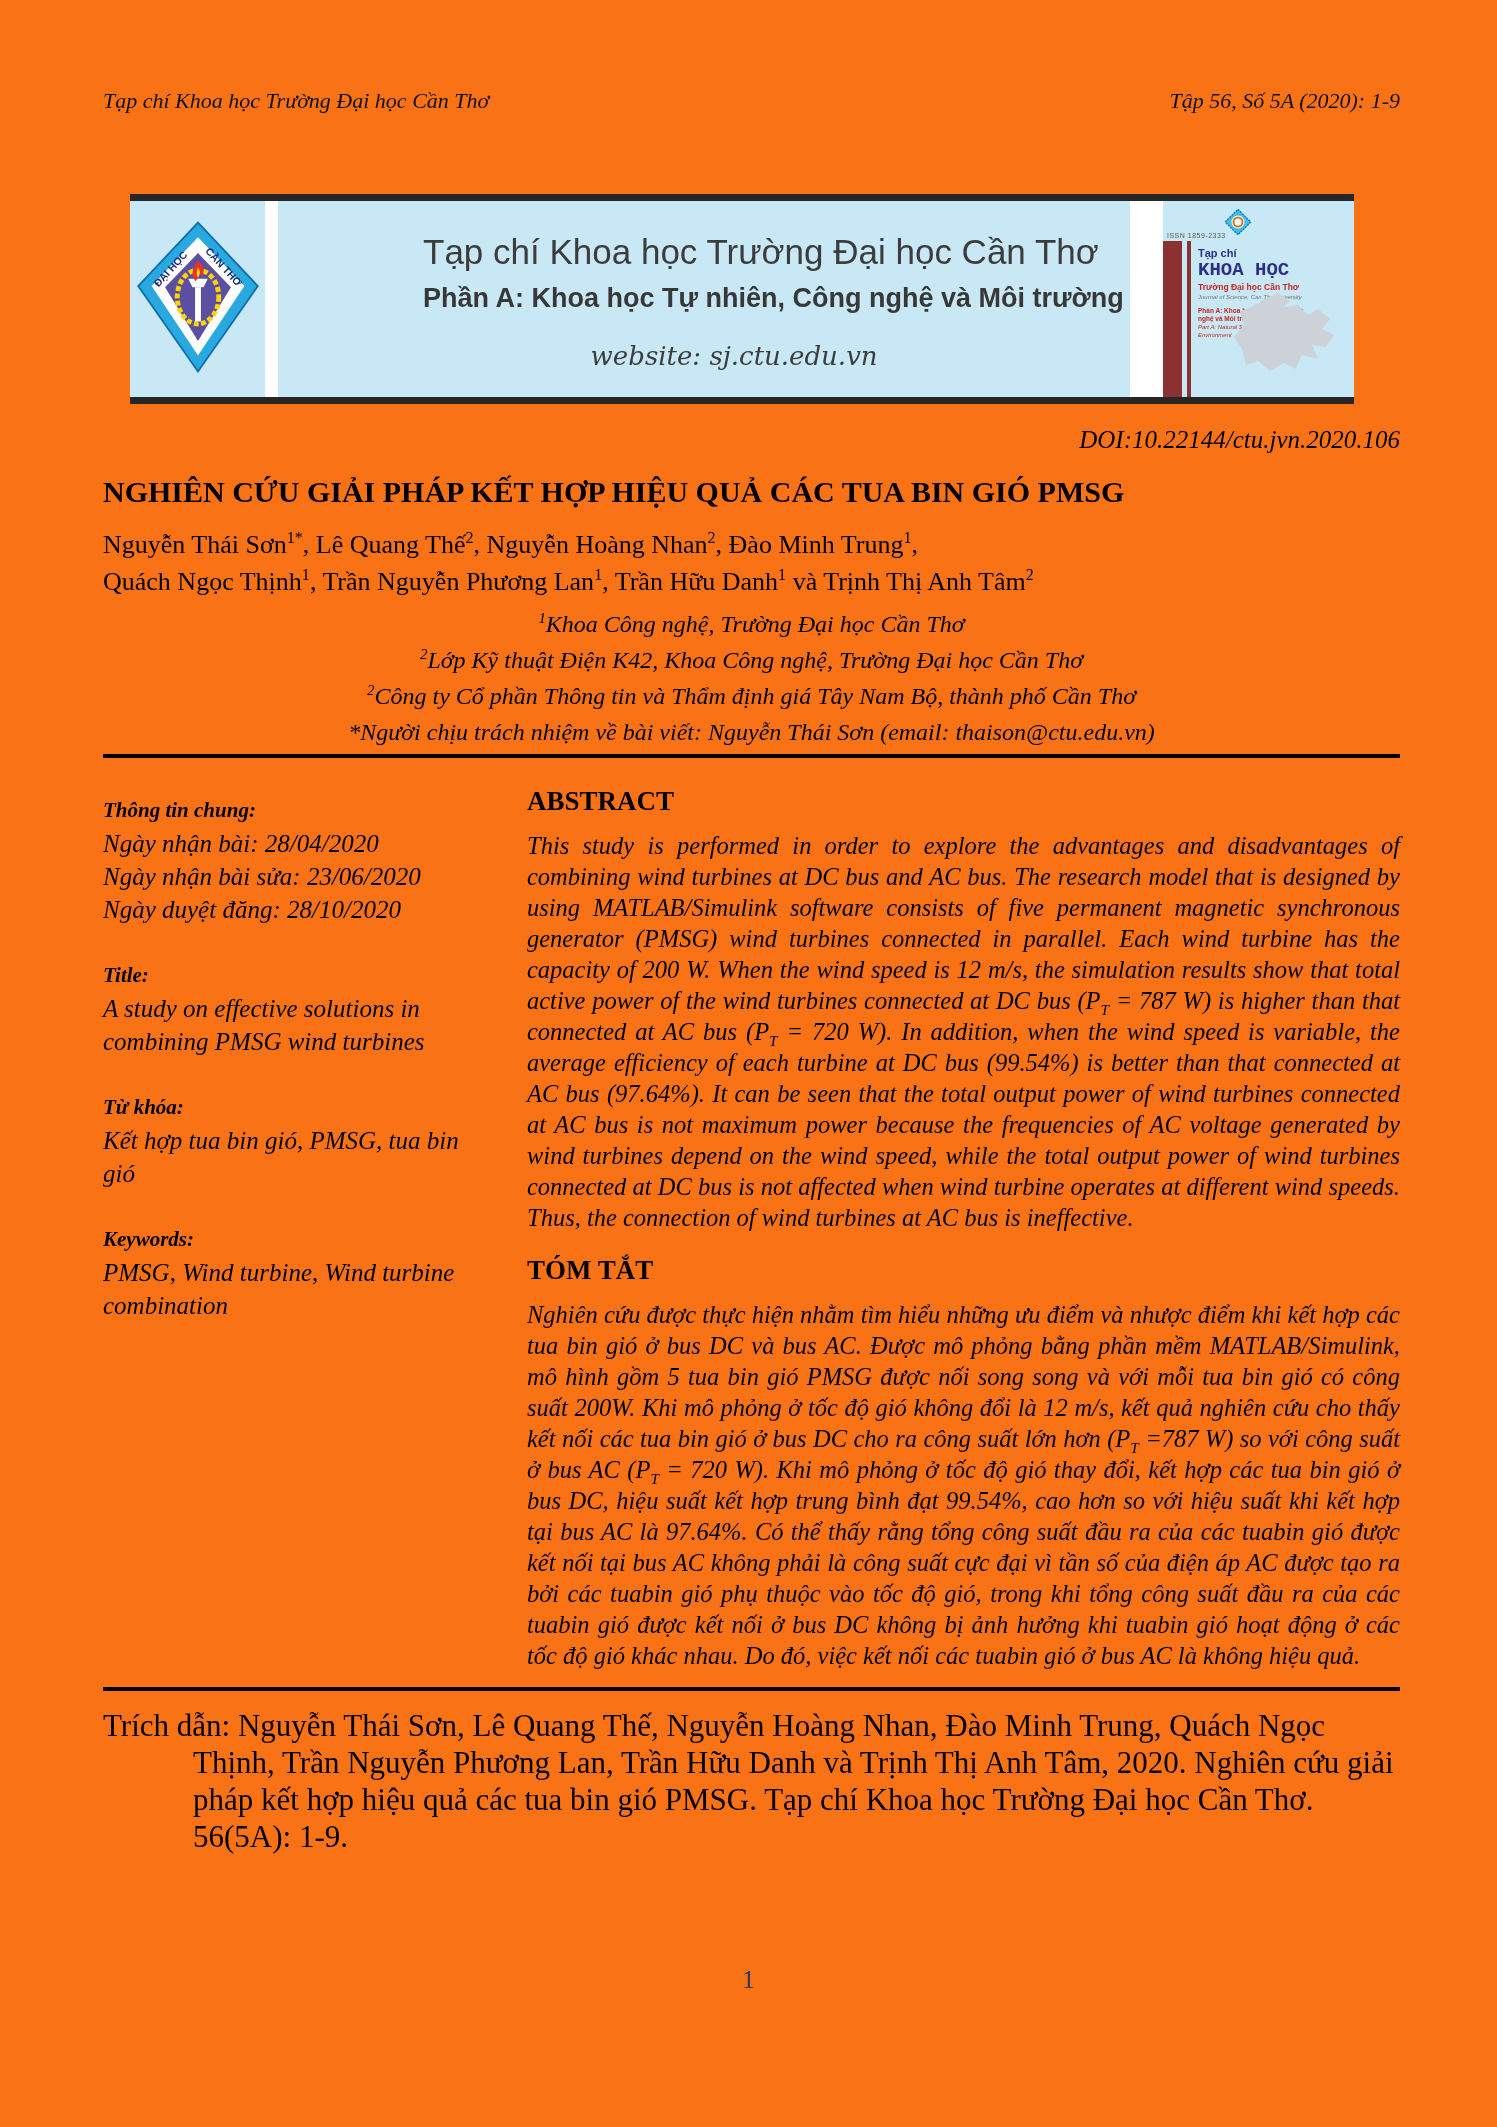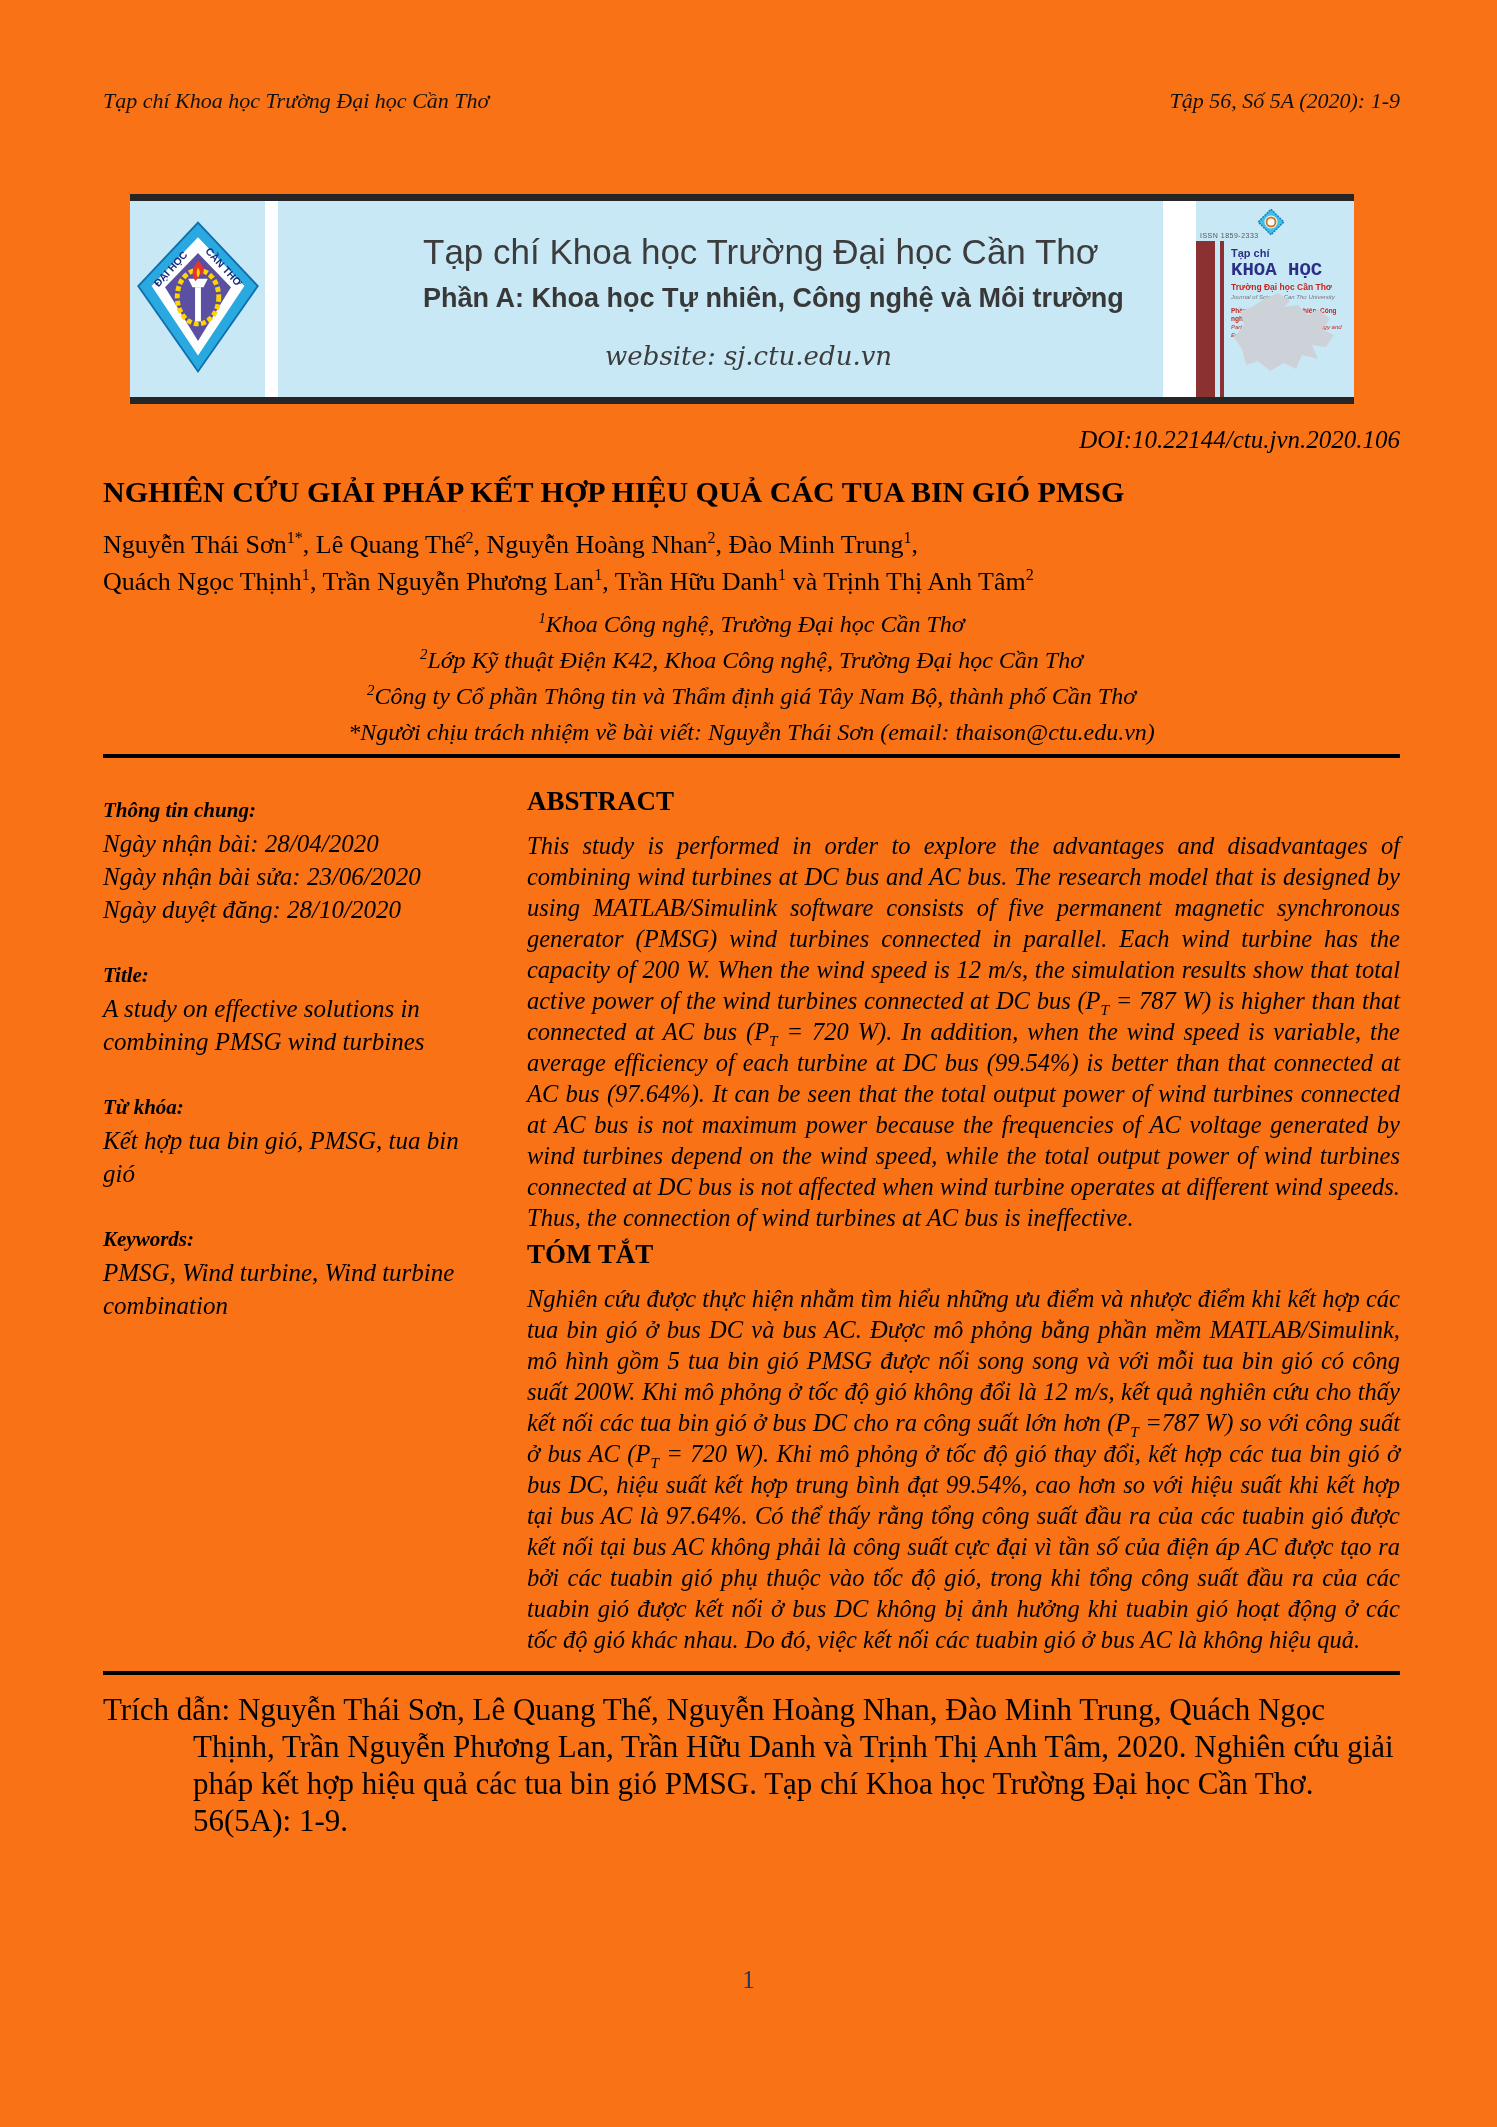--- a/index.html
+++ b/index.html
@@ -30,21 +30,21 @@
   .banner-cell{background:#c9e8f6;height:196px;}
   .banner-logo{width:135px;display:flex;align-items:center;justify-content:center;}
   .banner-gap1{width:13px;background:#ffffff;height:196px;}
   .banner-gap2{width:33px;background:#ffffff;height:196px;}
   .banner-main{flex:1;padding:30px 0 0 145px;box-sizing:border-box;
     font-family:"Liberation Sans","DejaVu Sans",sans-serif;color:#3c3c3c;}
   .banner-title{font-size:35px;line-height:42px;}
   .banner-section{font-size:27px;font-weight:bold;line-height:34px;margin-top:8px;color:#383838;}
   .banner-website{font-family:"DejaVu Serif","Liberation Serif",serif;font-style:italic;
     font-size:26px;margin-top:26px;text-align:center;width:88%;}
-  .banner-cover{width:158px;position:relative;overflow:hidden;}
+  .banner-cover{width:191px;position:relative;overflow:hidden;}
 
   .cover-issn{position:absolute;top:31px;left:4px;font-family:"Liberation Sans",sans-serif;
     font-size:7px;color:#555;letter-spacing:.5px;}
   .cover-bar-wide{position:absolute;left:0;top:40px;bottom:0;width:19px;background:#8b3132;}
   .cover-bar-thin{position:absolute;left:24px;top:40px;bottom:0;width:4px;background:#8b3132;}
   .cover-logo{position:absolute;top:4px;left:58px;}
   .cover-text{position:absolute;left:35px;top:46px;width:120px;
     font-family:"Liberation Sans","DejaVu Sans",sans-serif;}
   .cover-tapchi{font-size:11px;font-weight:bold;color:#2b2f86;line-height:13px;}
   .cover-khoahoc{font-family:Liberation Mono, monospace;font-size:19px;font-weight:bold;
@@ -73,21 +73,21 @@
   .col-right{flex:1;}
 
   .side-h{font-weight:bold;font-style:italic;font-size:21px;line-height:33px;}
   .side-t{font-style:italic;font-size:25px;line-height:33px;max-width:372px;}
   .side-block{margin-top:33px;}
 
   .abs-h{font-weight:bold;font-size:27px;line-height:30px;}
   .abs-p{margin-top:14px;font-style:italic;font-size:24.5px;line-height:31px;
     text-align:justify;}
   .abs-p sub{font-size:62%;line-height:0;}
-  .tomtat-h{margin-top:6px;}
+  .tomtat-h{margin-top:22px;}
 
   .rule2{height:4px;background:#000;margin-top:16px;}
   .citation{margin-top:16px;font-size:31px;line-height:37px;
     padding-left:90px;text-indent:-90px;}
 
   .page-number{position:absolute;left:0;right:0;top:1966px;text-align:center;
     font-size:25px;color:#203864;}
 </style>
 </head>
 <body>

